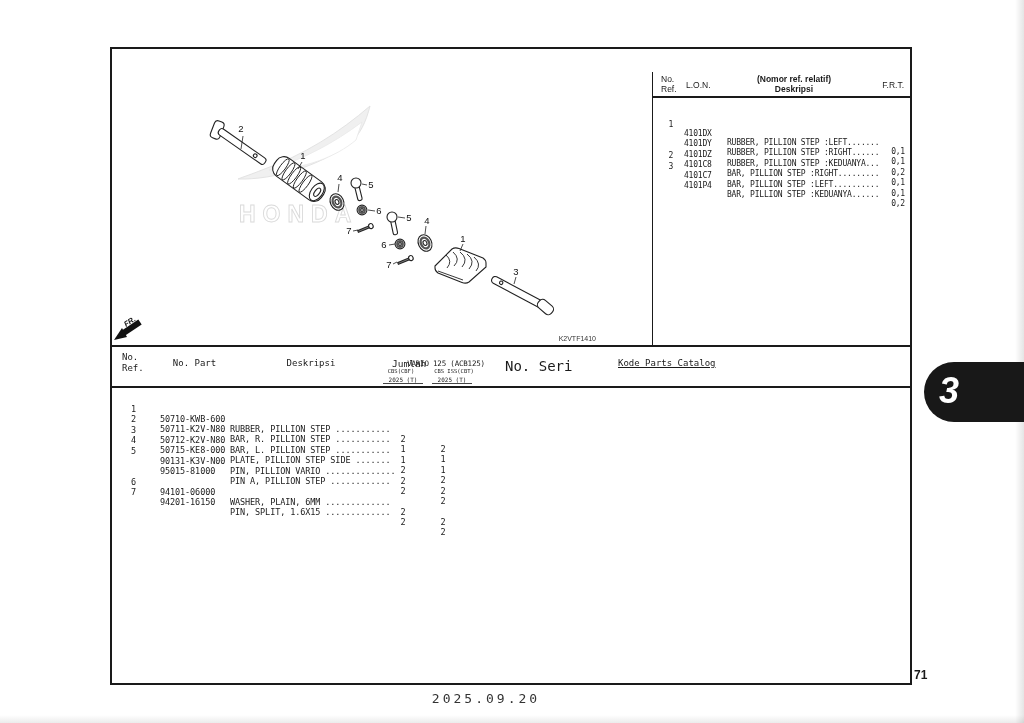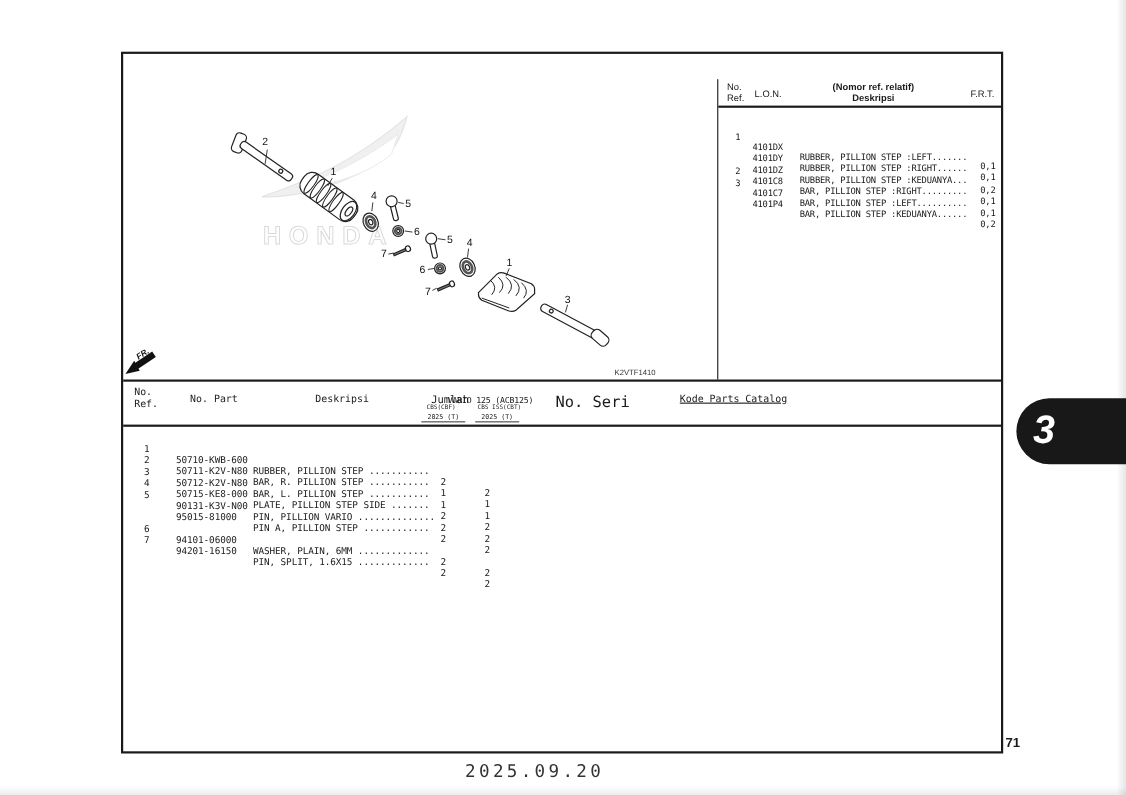--- a/index.html
+++ b/index.html
@@ -76,21 +76,21 @@
   .spacer { height:10.4px; }
 
   
   .side-tab { position:absolute; left:924px; top:362px; width:100px; height:60px;
     background:#181818; border-radius:30px 0 0 30px; z-index:3; }
   .side-tab-num { position:absolute; left:15px; top:8px; color:#fff; font-size:36px;
     font-weight:bold; font-style:italic; font-family:"Liberation Sans",sans-serif; }
 
   .page-num { position:absolute; left:914px; top:668px; font-size:12px; font-weight:bold; z-index:3; }
   .footer-date { position:absolute; left:0; top:691px; width:972px; text-align:center;
-    font-family:"DejaVu Sans Mono",monospace; font-size:16px; letter-spacing:3px; color:#333; }
+    font-family:"DejaVu Sans Mono",monospace; font-size:13px; letter-spacing:3px; color:#333; }
 </style>
 </head>
 <body>
 
 <div class="edge-right"></div>
 <div class="edge-bottom"></div>
 
 <div class="sheet">
 
 

